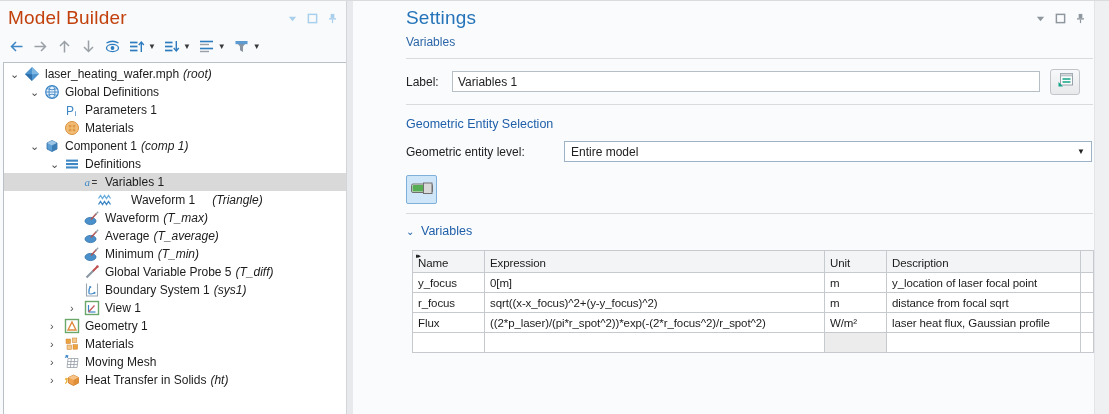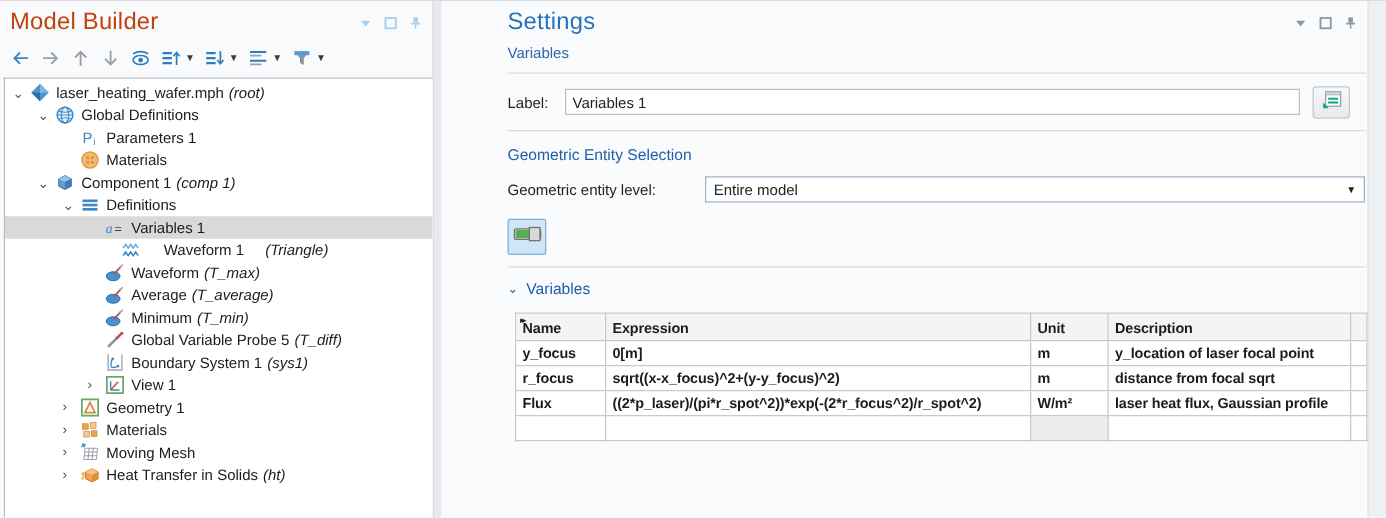--- a/index.html
+++ b/index.html
@@ -63,21 +63,21 @@
   .sel-caret { font-size:8px; color:#222; }
 
   .toggle-btn { margin-top:13px; width:31px; height:29px; background:#cfe5f8; border:1px solid #7fb0d9; border-radius:2px; display:flex; align-items:center; justify-content:center; cursor:default; }
   .toggle-btn svg { width:24px; height:16px; }
 
   .vars-header { display:flex; align-items:center; margin-top:10px; }
   .vars-chev { font-size:10px; color:#1f5fa9; width:15px; }
   .vars-title { font-size:12.5px; color:#1f5fa9; }
 
   table.vars { margin:12px 0 0 6px; border-collapse:collapse; table-layout:fixed; width:681px; background:#fff; }
-  table.vars th, table.vars td { border:1px solid #c6c9cd; font-size:11.5px; font-weight:700; text-align:left; padding:0 5px; height:20px; overflow:hidden; white-space:nowrap; color:#1c1c1c; letter-spacing:-0.1px; }
+  table.vars th, table.vars td { border:1px solid #c6c9cd; font-size:11.5px; font-weight:400; text-align:left; padding:0 5px; height:20px; overflow:hidden; white-space:nowrap; color:#1c1c1c; letter-spacing:-0.1px; }
   table.vars thead th { background:#f3f4f6; height:22px; vertical-align:bottom; padding-bottom:3px; }
   th.name-col { position:relative; padding-left:16px; }
   .sort-marker { position:absolute; top:1px; left:3px; font-size:7px; color:#222; letter-spacing:-2px; }
   td.unit-empty { background:#ececec; }
 </style>
 </head>
 <body>
 
 <div class="app">
 

